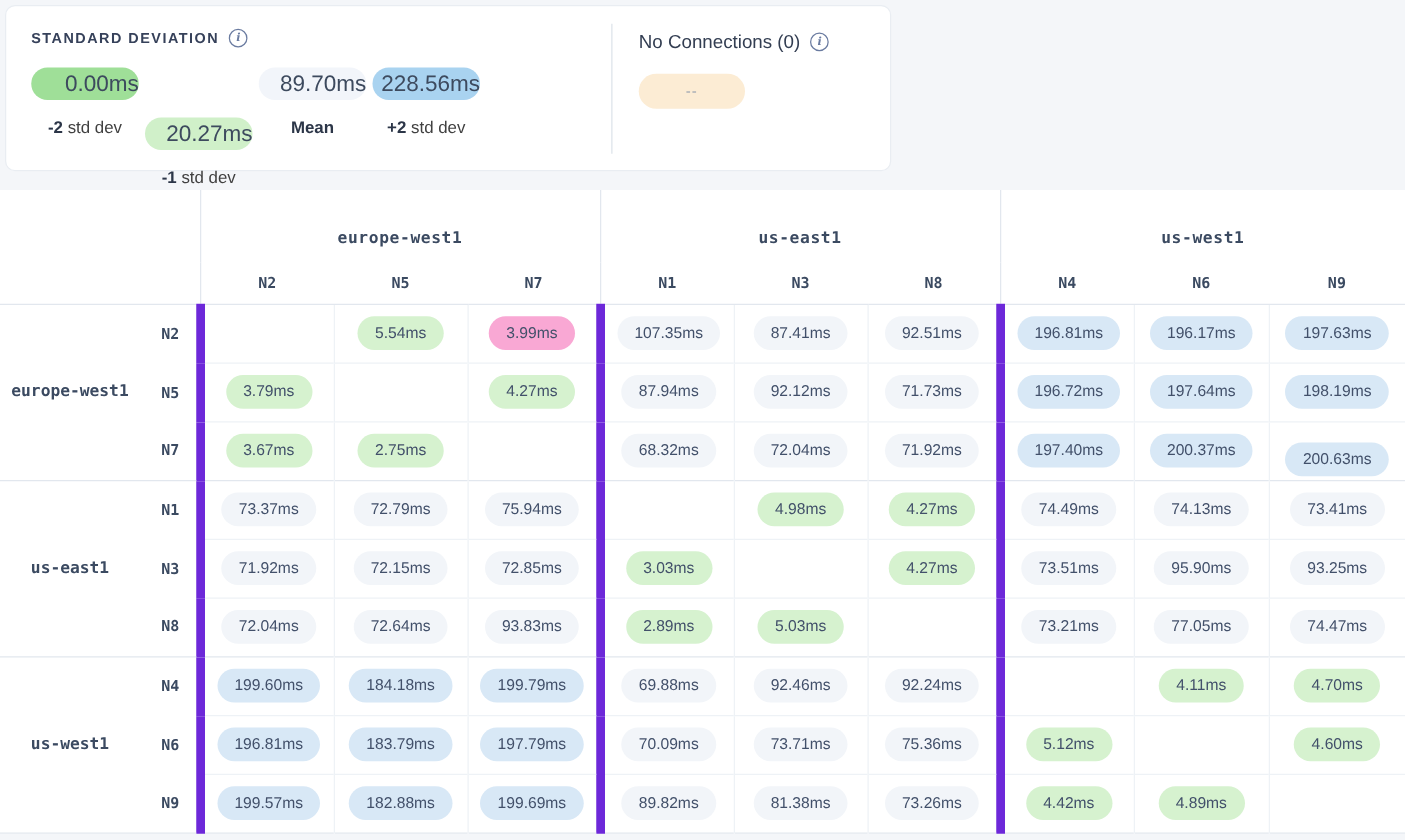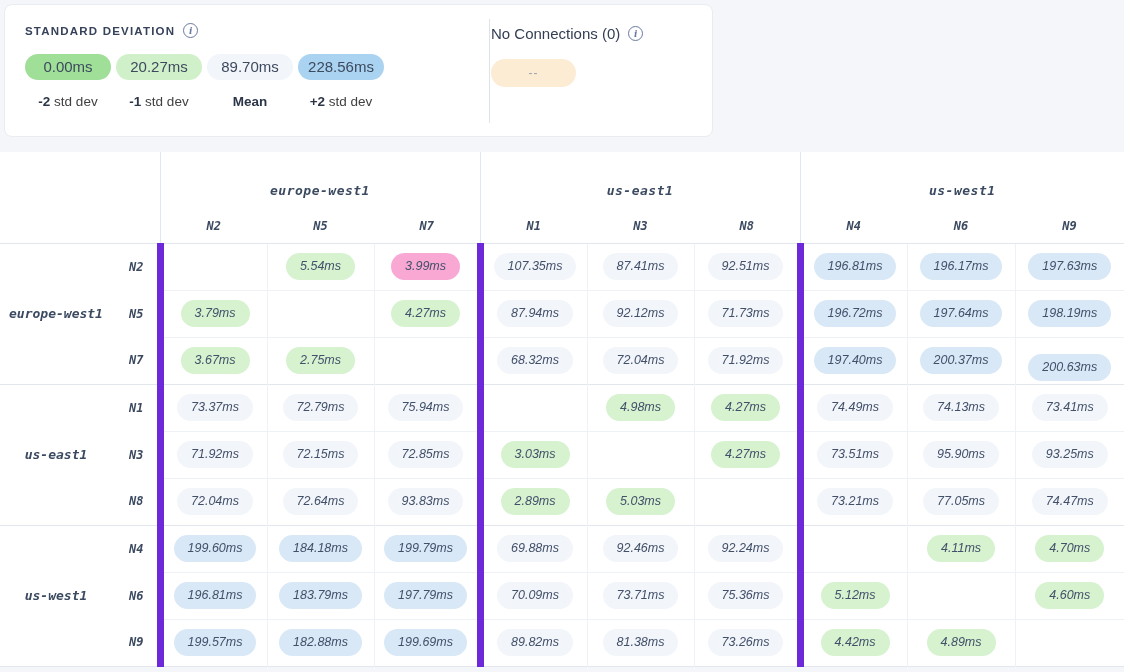--- a/index.html
+++ b/index.html
@@ -29,41 +29,41 @@
     width: 15px; height: 15px; border: 1.4px solid #6a7ba0;
     border-radius: 50%; color: #6a7ba0; font-size: 9px; font-weight: bold;
     display: inline-flex; align-items: center; justify-content: center;
     font-family: "DejaVu Serif", serif; font-style: italic;
     cursor: pointer; flex: 0 0 auto;
   }
   .leg-row { display: flex; gap: 5px; margin-top: 16px; }
   .leg-col { width: 86px; text-align: center; }
   .leg-pill {
     height: 26px; line-height: 26px; border-radius: 13px;
-    font-size: 15px; color: #3d4a5e;
+    font-size: 18px; color: #3d4a5e; text-align: right;
   }
   .leg-label { margin-top: 14px; font-size: 13.5px; white-space: nowrap; }
   .leg-bold { font-weight: bold; color: #2c3648; }
   .leg-rest { color: #404040; }
 
   .legend-divider {
     position: absolute; left: 484px; top: 14px;
     width: 1px; height: 104px; background: #dde3ea;
   }
 
-  .noconn-section { position: absolute; left: 486px; top: 20px; }
+  .noconn-section { position: absolute; left: 506px; top: 20px; }
   .noconn-title { font-size: 15px; color: #333e52; }
   .noconn-pill {
     margin-top: 17px; width: 85px; height: 28px; line-height: 28px;
     border-radius: 14px; text-align: center;
     font-size: 12px; color: #9aa3b0; letter-spacing: 1px;
   }
 
   
-  .matrix-wrap { position: absolute; left: 0; top: 152px; width: 1096px; font-style: italic; }
+  .matrix-wrap { position: absolute; left: 0; top: 152px; width: 1096px; }
   table.latency {
     border-collapse: collapse; table-layout: fixed;
     width: 1124px; background: #ffffff;
     border-bottom: 1px solid #e2e7ee;
   }
   th, td { font-weight: normal; }
   th.corner { border-bottom: 1px solid #e2e7ee; background: #fff; }
   th.region-h {
     height: 58px; vertical-align: bottom; padding-bottom: 12px;
     text-align: center;
@@ -109,21 +109,21 @@
     <div class="section-title-row">
       <span class="std-title">STANDARD DEVIATION</span>
       <span class="info-icon">i</span>
     </div>
     <div class="leg-row">
         <div class="leg-col">
           <div class="leg-pill" style="background: rgb(159, 223, 152);">0.00ms</div>
           <div class="leg-label"><span class="leg-bold">-2</span><span class="leg-rest"> std dev</span></div>
         </div>
         <div class="leg-col">
-          <div class="leg-pill" style="background: rgb(208, 240, 201);">20.27ms</div>
+          <div class="leg-pill" style="background: rgb(208, 240, 201); margin-top: 40px;">20.27ms</div>
           <div class="leg-label"><span class="leg-bold">-1</span><span class="leg-rest"> std dev</span></div>
         </div>
         <div class="leg-col">
           <div class="leg-pill" style="background: rgb(242, 245, 250);">89.70ms</div>
           <div class="leg-label"><span class="leg-bold">Mean</span></div>
         </div>
         <div class="leg-col">
           <div class="leg-pill" style="background: rgb(169, 211, 240);">228.56ms</div>
           <div class="leg-label"><span class="leg-bold">+2</span><span class="leg-rest"> std dev</span></div>
         </div>

